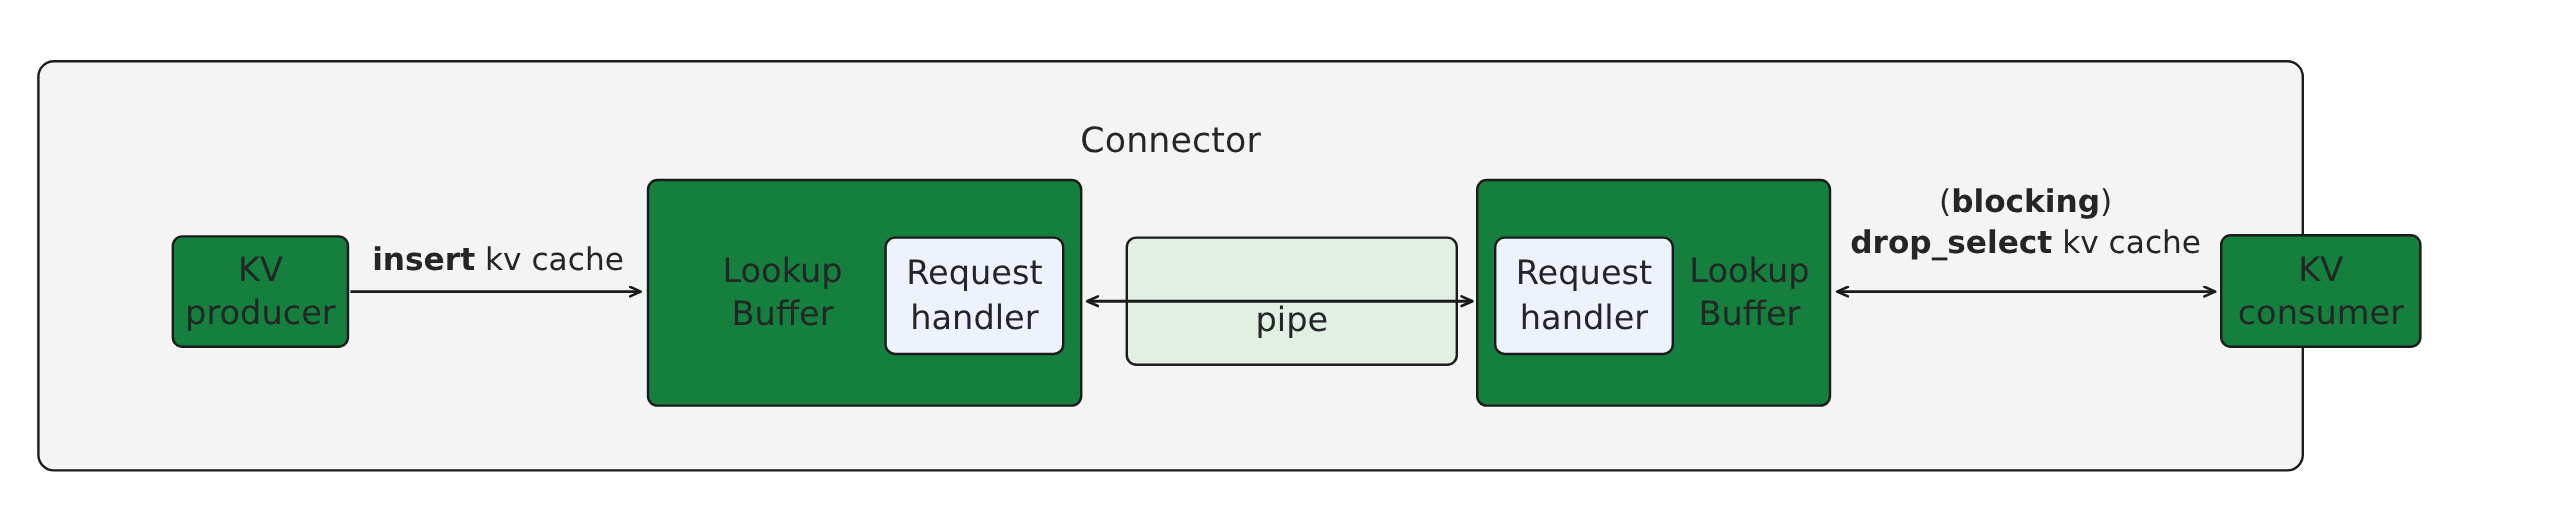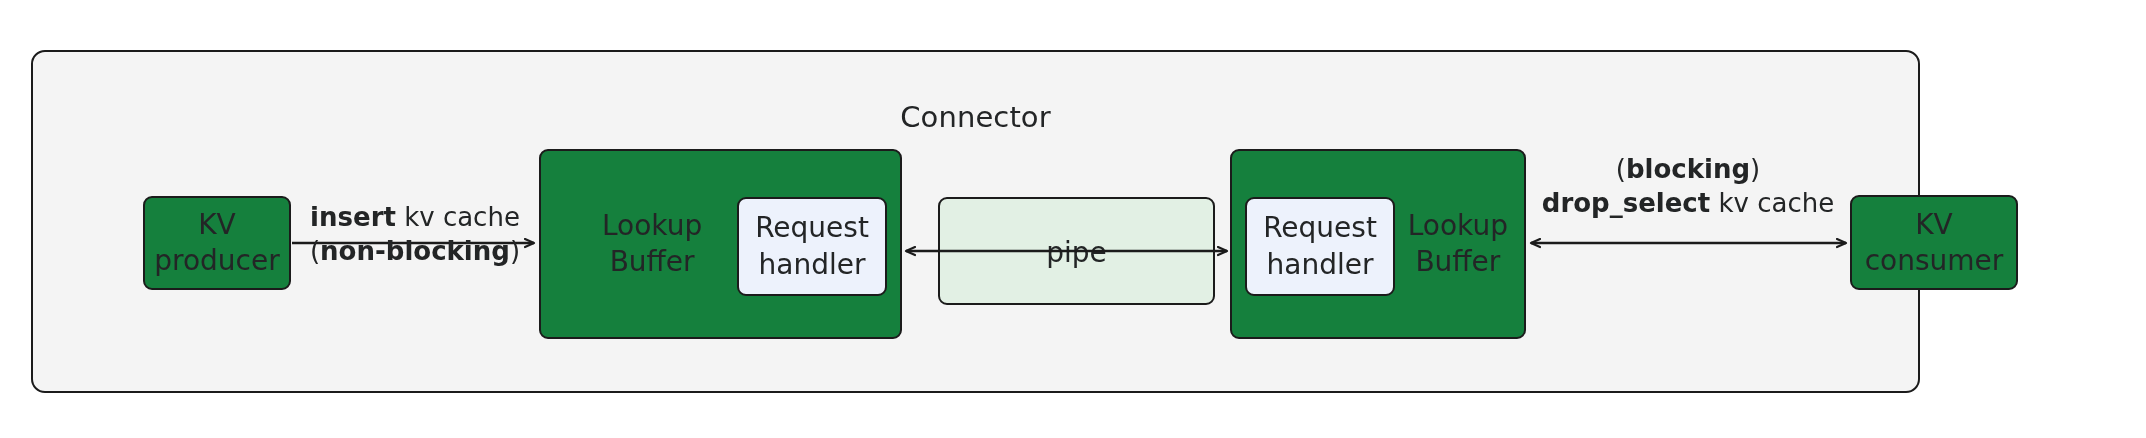--- a/index.html
+++ b/index.html
@@ -111,21 +111,21 @@
   
   #pipe {
     left: 938px;
     top: 197px;
     width: 277px;
     height: 108px;
     align-items: flex-end;
     justify-content: center;
   }
   #pipe .pipe-text {
-    margin-bottom: 32px;
+    margin-bottom: 18px;
     font-size: 28px;
   }
 
   
   #buffer-right {
     left: 1230px;
     top: 149px;
     width: 296px;
     height: 190px;
     justify-content: flex-end;
@@ -252,23 +252,20 @@
 
     <line x1="906" y1="251" x2="1227" y2="251" stroke="#1b1b1b" stroke-width="2.4" marker-start="url(#head-l)" marker-end="url(#head-r)"></line>
 
     <line x1="1531" y1="243" x2="1846" y2="243" stroke="#1b1b1b" stroke-width="2.4" marker-start="url(#head-l)" marker-end="url(#head-r)"></line>
   </svg>
 
   <div class="edge-label" id="label-insert">
     <div>
       <span class="b">insert</span><span> kv cache</span>
     </div>
-    <div>
-      <span>(</span><span class="b">non-blocking</span><span>)</span>
-    </div>
   </div>
 
   <div class="edge-label" id="label-drop">
     <div>
       <span>(</span><span class="b">blocking</span><span>)</span>
     </div>
     <div>
       <span class="b">drop_select</span><span> kv cache</span>
     </div>
   </div>

